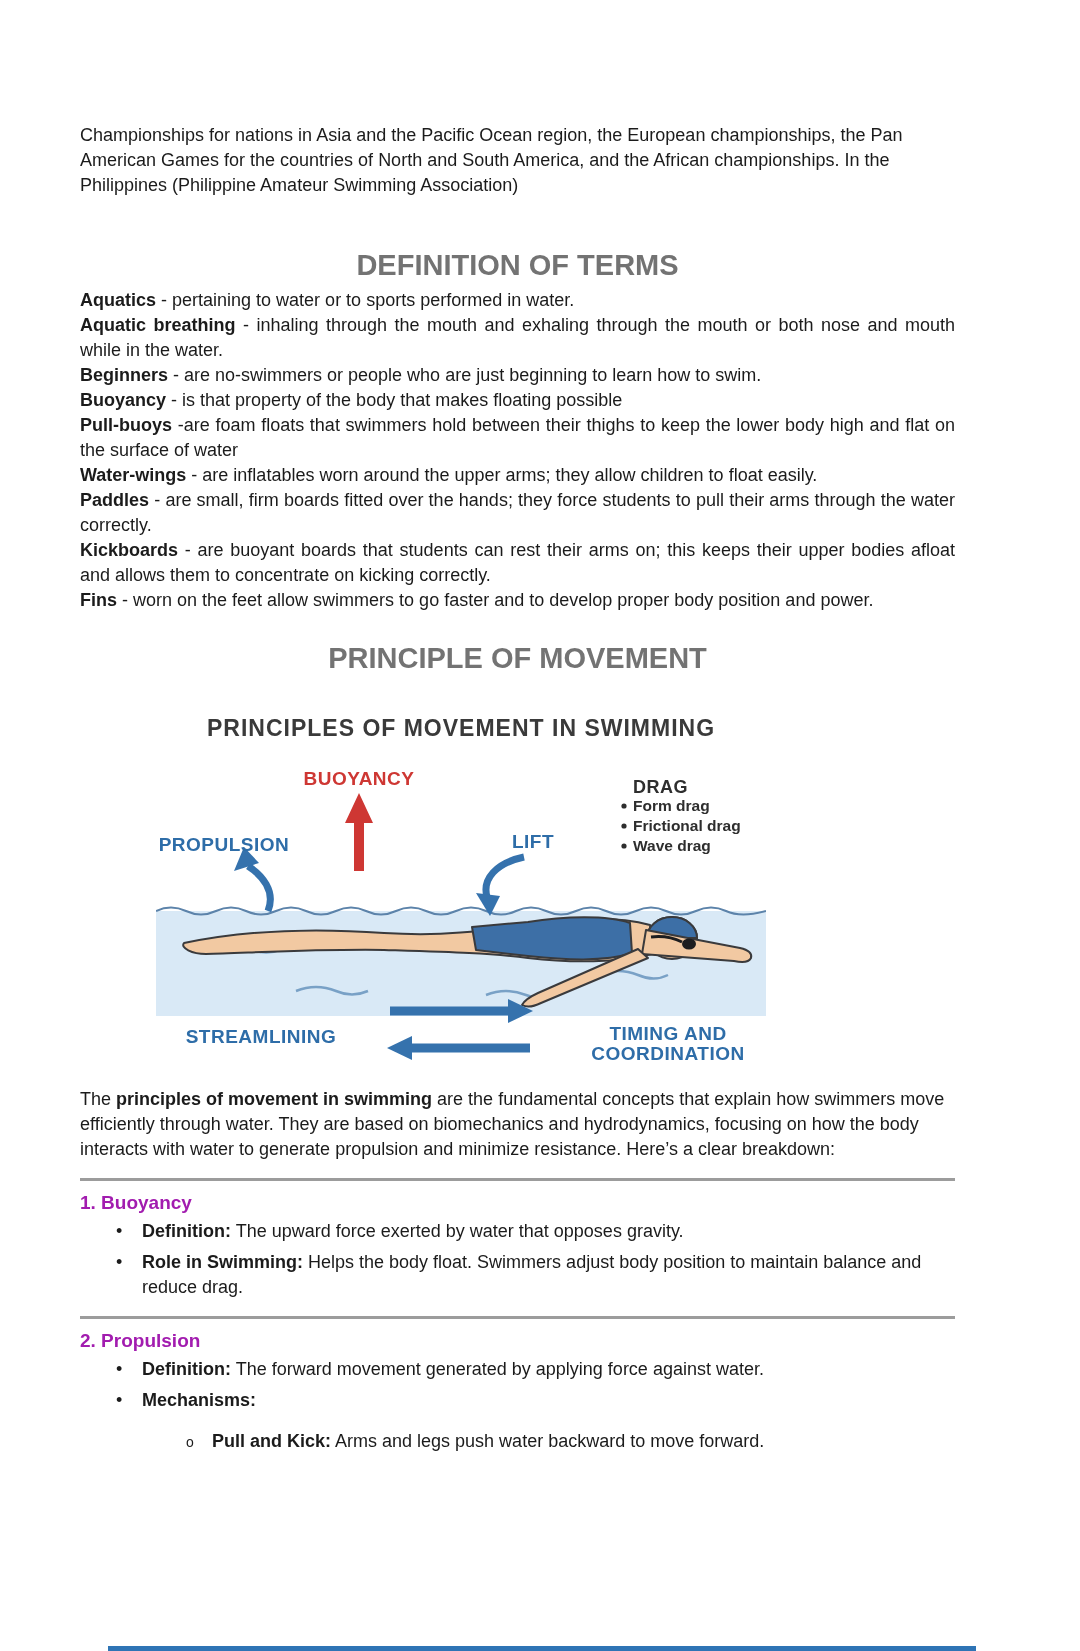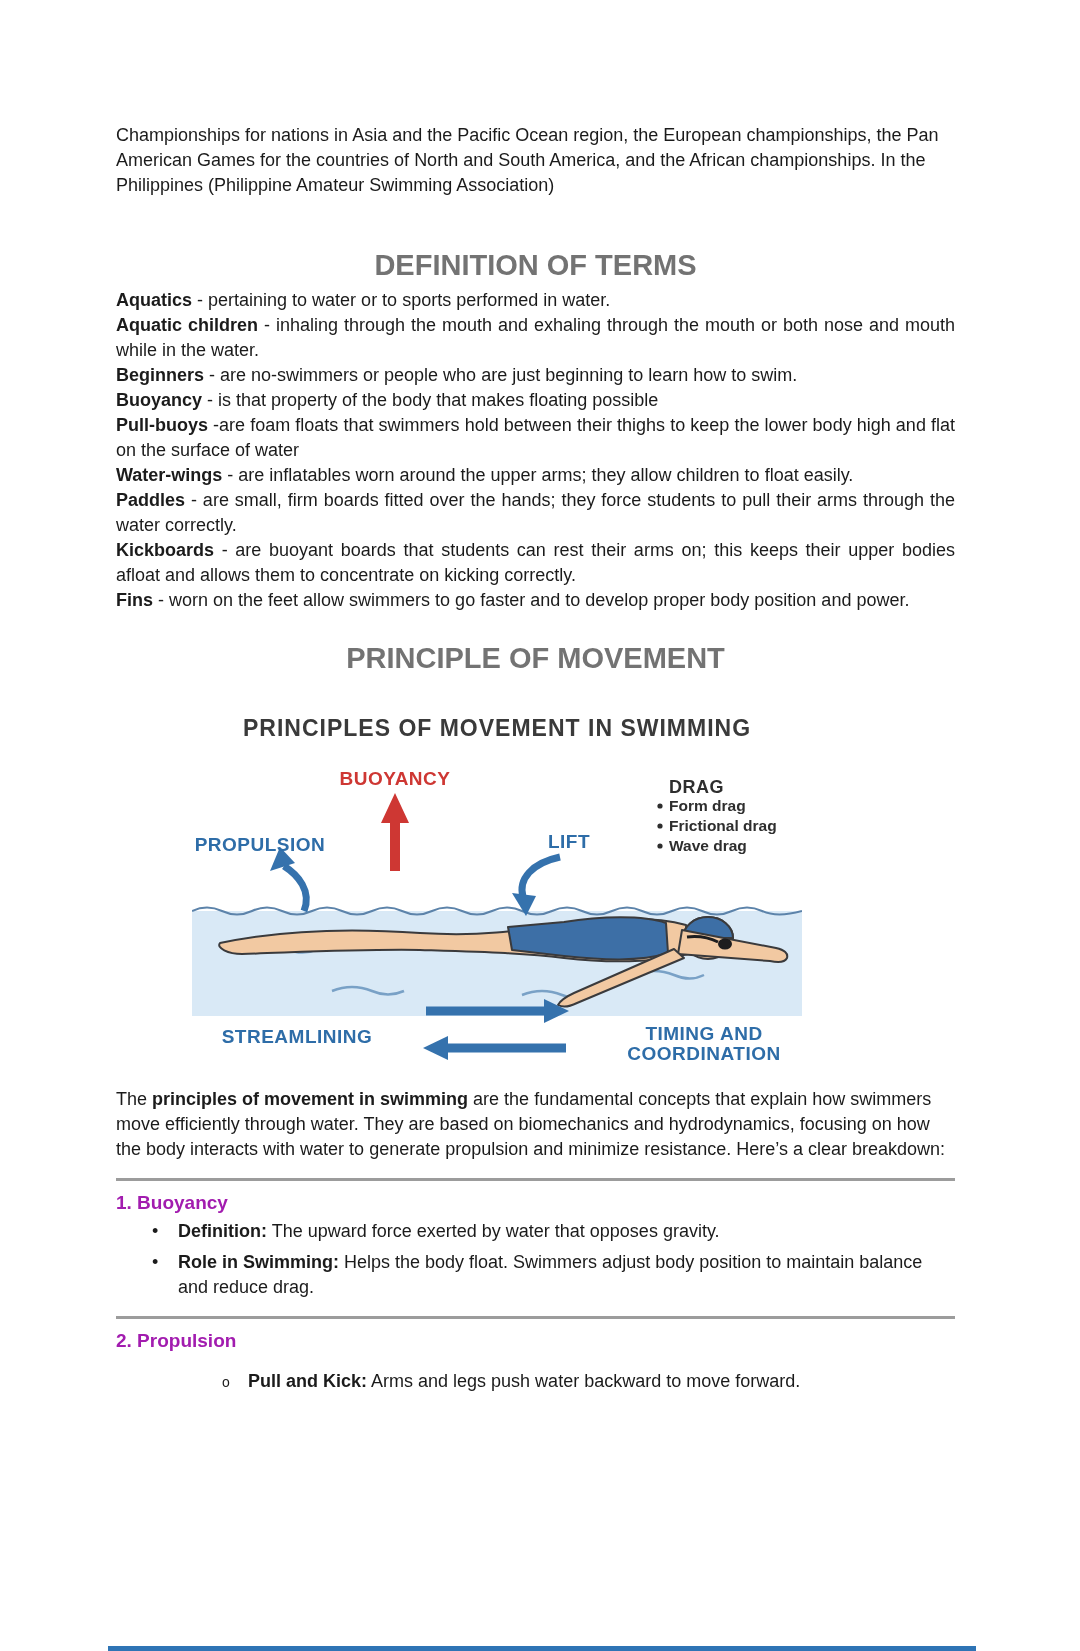--- a/index.html
+++ b/index.html
@@ -1,18 +1,18 @@
 <!DOCTYPE html>
 <html><head>
 <meta charset="utf-8">
 <style>
   html,body{margin:0;padding:0;background:#ffffff;}
   .page{position:relative;width:1080px;height:1651px;background:#ffffff;overflow:hidden;
         font-family:"Liberation Sans",sans-serif;color:#1b1b1b;}
-  .content{padding:123px 125px 0 116px;}
+  .content{padding:123px 125px 0 80px;}
   p{margin:0;}
   .body-text{font-size:18px;line-height:25px;}
   .intro{ text-align:left; }
   .main-heading{font-size:29px;line-height:34px;font-weight:bold;text-align:center;color:#737373;margin:0;}
   .heading-def{margin-top:50px;margin-bottom:6px;}
   .heading-prin{margin-top:28px;}
   .def-item{text-align:justify;}
   .def-item strong{font-weight:bold;}
   .diagram{width:610px;margin:38px 0 0 76px;}
   .diagram-title{font-size:23px;line-height:30px;font-weight:bold;text-align:center;
@@ -34,21 +34,21 @@
 
 <div class="page">
   <div class="content">
 
     <p class="body-text intro">Championships for nations in Asia and the Pacific Ocean region, the European championships, the Pan American Games for the countries of North and South America, and the African championships. In the Philippines (Philippine Amateur Swimming Association)</p>
 
     <h1 class="main-heading heading-def">DEFINITION OF TERMS</h1>
 
     <div class="body-text">
       <p class="def-item"><strong>Aquatics</strong><span> - pertaining to water or to sports performed in water.</span></p>
-      <p class="def-item"><strong>Aquatic children</strong><span> - inhaling through the mouth and exhaling through the mouth or both nose and mouth while in the water.</span></p>
+      <p class="def-item"><strong>Aquatic breathing</strong><span> - inhaling through the mouth and exhaling through the mouth or both nose and mouth while in the water.</span></p>
       <p class="def-item"><strong>Beginners</strong><span> - are no-swimmers or people who are just beginning to learn how to swim.</span></p>
       <p class="def-item"><strong>Buoyancy</strong><span> - is that property of the body that makes floating possible</span></p>
       <p class="def-item"><strong>Pull-buoys</strong><span> -are foam floats that swimmers hold between their thighs to keep the lower body high and flat on the surface of water</span></p>
       <p class="def-item"><strong>Water-wings</strong><span> - are inflatables worn around the upper arms; they allow children to float easily.</span></p>
       <p class="def-item"><strong>Paddles</strong><span> - are small, firm boards fitted over the hands; they force students to pull their arms through the water correctly.</span></p>
       <p class="def-item"><strong>Kickboards</strong><span> - are buoyant boards that students can rest their arms on; this keeps their upper bodies afloat and allows them to concentrate on kicking correctly.</span></p>
       <p class="def-item"><strong>Fins</strong><span> - worn on the feet allow swimmers to go faster and to develop proper body position and power.</span></p>
     </div>
 
     <h1 class="main-heading heading-prin">PRINCIPLE OF MOVEMENT</h1>
@@ -113,20 +113,24 @@
       <ul class="bullets">
         <li><strong>Definition:</strong><span> The upward force exerted by water that opposes gravity.</span></li>
         <li><strong>Role in Swimming:</strong><span> Helps the body float. Swimmers adjust body position to maintain balance and reduce drag.</span></li>
       </ul>
     </div>
 
     <div class="hrule"></div>
 
     <div>
       <h3 class="section-heading">2. Propulsion</h3>
+      <ul class="bullets">
+        <li><strong>Definition:</strong><span> The forward movement generated by applying force against water.</span></li>
+        <li><strong>Mechanisms:</strong><span></span></li>
+      </ul>
       <ul class="subbullets">
         <li><strong>Pull and Kick:</strong><span> Arms and legs push water backward to move forward.</span></li>
       </ul>
     </div>
 
   </div>
 
   <div class="bottom-bar"></div>
 </div>
 

